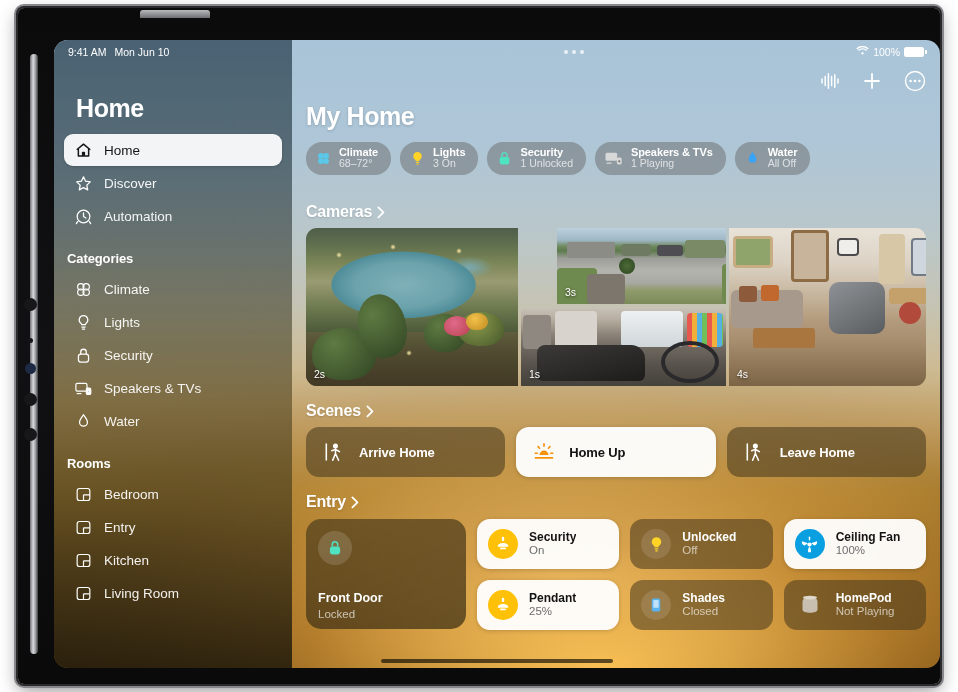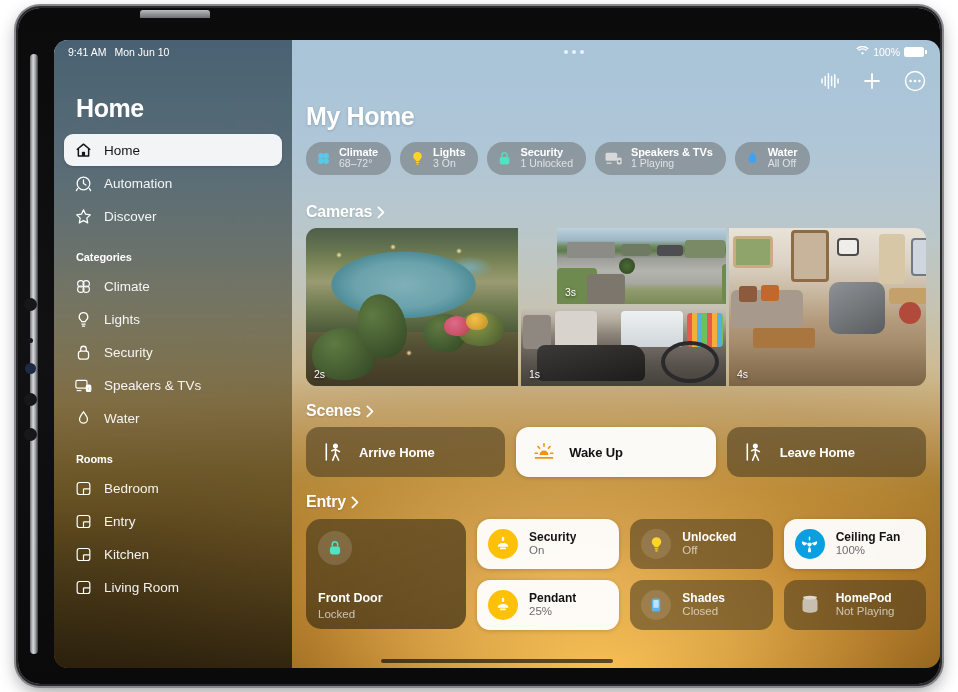--- a/index.html
+++ b/index.html
@@ -9,21 +9,21 @@
     font-family: "Liberation Sans", sans-serif;
     overflow: hidden;
   }
 
   
   #device-frame {
     position: absolute;
     left: 18px; top: 8px;
     width: 922px; height: 676px;
     background: linear-gradient(180deg,#0b0b0c 0%, #111113 50%, #0a0a0b 100%);
-    border-radius: 22px;
+    border-radius: 6px;
     box-shadow: 0 0 0 2px #2a2a2d, 0 0 0 4px #87888c, 0 6px 18px rgba(0,0,0,.45);
   }
   #frame-edge-left {
     position: absolute; left: 12px; top: 46px;
     width: 8px; height: 600px;
     background: linear-gradient(90deg,#6f7074,#d9dadd 40%,#9a9b9f 70%,#3b3c3f);
     border-radius: 4px;
   }
   #frame-top-button {
     position: absolute; left: 122px; top: 2px;
@@ -97,22 +97,22 @@
         rgba(34,27,12,.88) 100%);
     backdrop-filter: blur(24px);
     z-index: 4;
     padding-top: 30px;
   }
   #sidebar-title {
     font-size: 25px; font-weight: bold; color: #fff;
     padding: 24px 0 10px 22px; letter-spacing: -.4px;
   }
   .side-group-title {
-    font-size: 11px; font-weight: bold; color: #fff;
-    padding: 18px 0 6px 22px; letter-spacing: -.1px;
+    font-size: 13px; font-weight: bold; color: #fff;
+    padding: 18px 0 6px 13px; letter-spacing: -.1px;
   }
   .side-item {
     display: flex; align-items: center; gap: 11px;
     height: 32px; margin: 1px 10px; padding: 0 10px;
     border-radius: 9px; color: rgba(255,255,255,.93);
     font-size: 13.5px; cursor: pointer;
   }
   .side-item.selected {
     background: rgba(255,255,255,.93);
     color: #151515;
@@ -333,36 +333,36 @@
               <path d="M3.5 11 12 4l8.5 7"></path>
               <path d="M5.5 10v9h13v-9"></path>
               <rect x="10" y="13.5" width="4" height="5.5" rx="1" fill="#151515" stroke="none"></rect>
             </svg>
         </span>
         <span>Home</span>
       </div>
 
       <div class="side-item">
         <span class="ico">
+          <svg viewBox="0 0 24 24" fill="none" stroke="#fff" stroke-width="1.6" stroke-linejoin="round">
+              <path d="m12 3.6 2.6 5.5 6 .8-4.4 4.2 1.1 6-5.3-2.9-5.3 2.9 1.1-6L3.4 9.9l6-.8z"></path>
+            </svg>
+        </span>
+        <span>Discover</span>
+      </div>
+
+      <div class="side-item">
+        <span class="ico">
           <svg viewBox="0 0 24 24" fill="none" stroke="#fff" stroke-width="1.6" stroke-linecap="round">
               <circle cx="12" cy="12" r="8"></circle>
               <path d="M12 7.5V12l3 2"></path>
               <path d="M4.5 18.5 3 21M19.5 18.5 21 21"></path>
             </svg>
         </span>
         <span>Automation</span>
-      </div>
-
-      <div class="side-item">
-        <span class="ico">
-          <svg viewBox="0 0 24 24" fill="none" stroke="#fff" stroke-width="1.6" stroke-linejoin="round">
-              <path d="m12 3.6 2.6 5.5 6 .8-4.4 4.2 1.1 6-5.3-2.9-5.3 2.9 1.1-6L3.4 9.9l6-.8z"></path>
-            </svg>
-        </span>
-        <span>Discover</span>
       </div>
 
       <div class="side-group-title">Categories</div>
 
       <div class="side-item">
         <span class="ico">
           <svg viewBox="0 0 24 24" fill="none" stroke="#fff" stroke-width="1.5">
               <circle cx="8.6" cy="8.6" r="4"></circle>
               <circle cx="15.4" cy="8.6" r="4"></circle>
               <circle cx="8.6" cy="15.4" r="4"></circle>
@@ -636,21 +636,21 @@
           <span>Arrive Home</span>
         </div>
         <div class="scene on">
           <span class="scene-ico">
             <svg viewBox="0 0 24 24" fill="none" stroke="#f5920b" stroke-width="1.8" stroke-linecap="round">
                 <path d="M12 3.2v2.4M5.5 6.2 7.2 7.9M18.5 6.2 16.8 7.9M2.4 13.4h2.4M19.2 13.4h2.4"></path>
                 <path d="M7 15.4a5 5 0 0 1 10 0z" fill="#f5920b" stroke="none"></path>
                 <path d="M2.8 18.4h18.4" stroke="#f5920b" stroke-width="2"></path>
               </svg>
           </span>
-          <span>Wake Up</span>
+          <span>Home Up</span>
         </div>
         <div class="scene">
           <span class="scene-ico">
             <svg viewBox="0 0 24 24" fill="none" stroke="#fff" stroke-width="1.7" stroke-linecap="round">
                 <path d="M3.6 3.4v17.2"></path>
                 <circle cx="12.4" cy="5.4" r="1.9" fill="#fff"></circle>
                 <path d="M12.4 8.4v5.2M12.4 13.6 9.4 21M12.4 13.6 15.8 21M8.4 10.6l4-1.6 4.4 2.6"></path>
               </svg>
           </span>
           <span>Leave Home</span>

